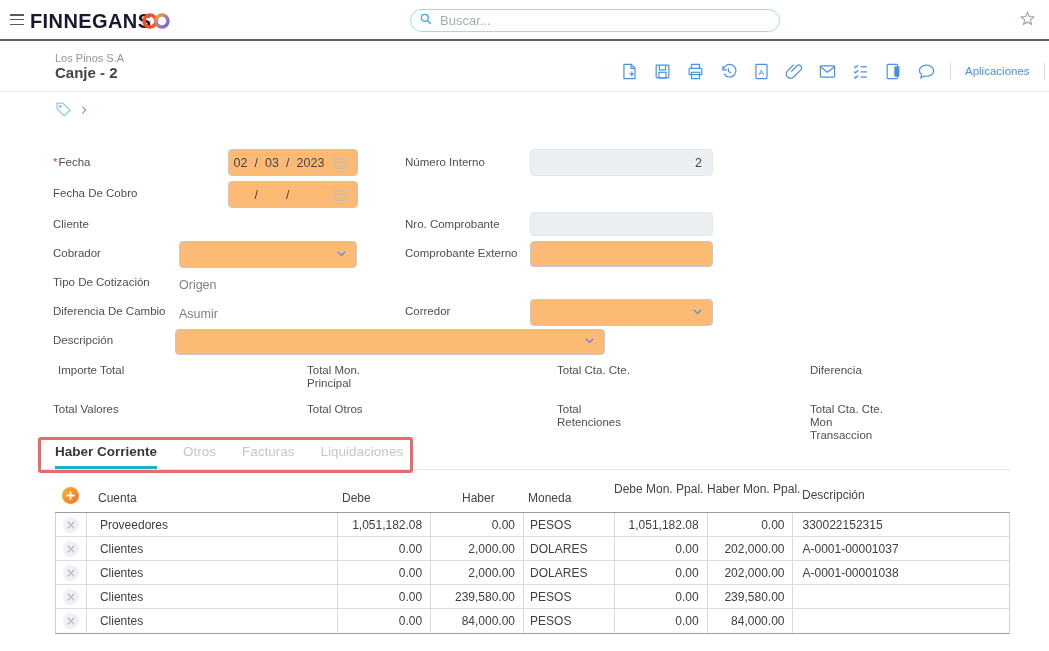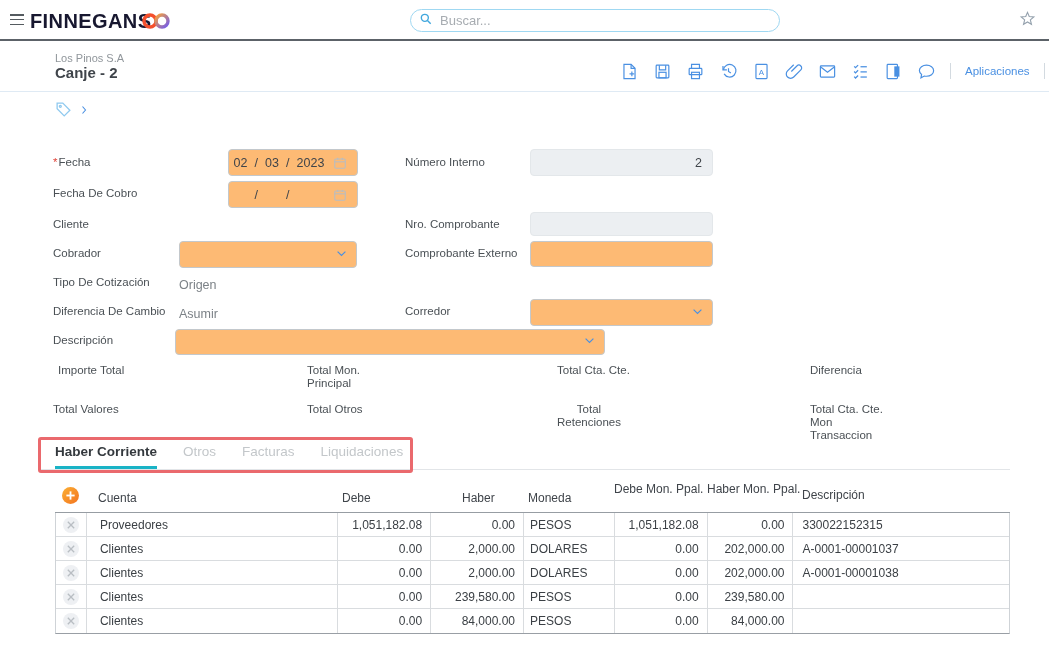--- a/index.html
+++ b/index.html
@@ -298,21 +298,21 @@
         </svg></span>
   </div>
 
   <div class="tot" style="left:58px;top:364px;">Importe Total</div>
   <div class="tot" style="left:307px;top:364px;">Total Mon.
 Principal</div>
   <div class="tot" style="left:557px;top:364px;">Total Cta. Cte.</div>
   <div class="tot" style="left:810px;top:364px;">Diferencia</div>
   <div class="tot" style="left:53px;top:403px;">Total Valores</div>
   <div class="tot" style="left:307px;top:403px;">Total Otros</div>
-  <div class="tot" style="left:557px;top:403px;text-align:center;">Total
+  <div class="tot" style="left:557px;top:403px;">Total
 Retenciones</div>
   <div class="tot" style="left:810px;top:403px;">Total Cta. Cte.
 Mon
 Transaccion</div>
 
   <div class="tabstrip-line"></div>
   <div class="tabs">
     <span class="tab tab--active">Haber Corriente</span>
     <span class="tab">Otros</span>
     <span class="tab">Facturas</span>

